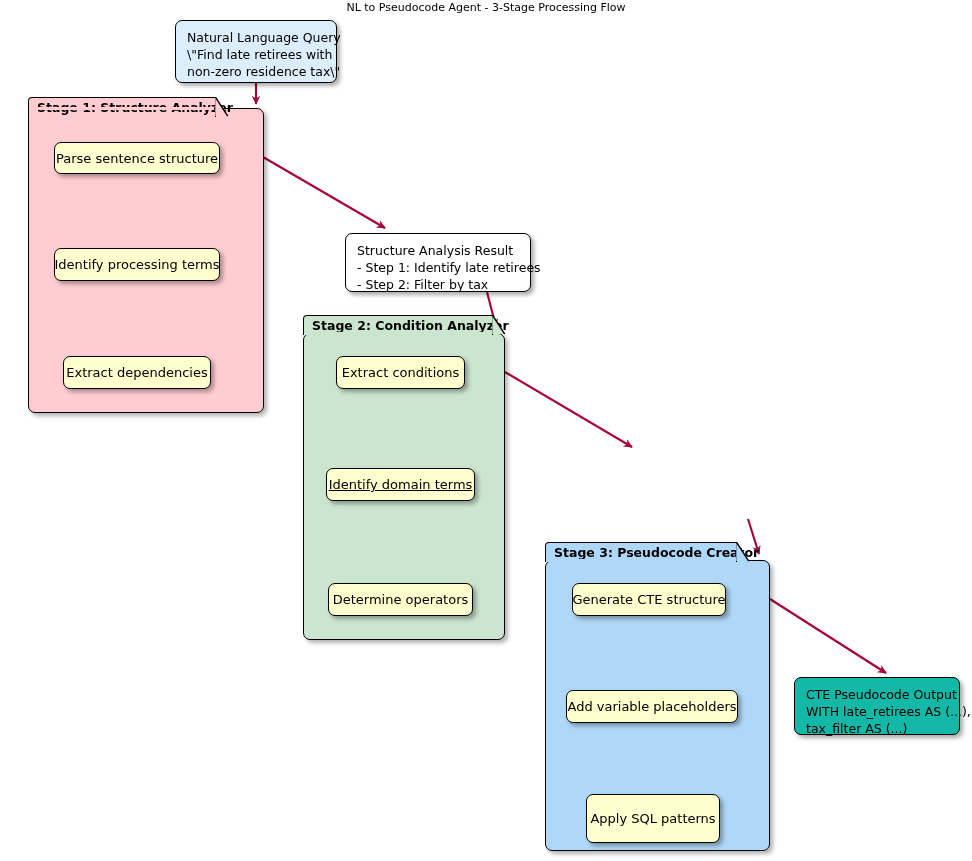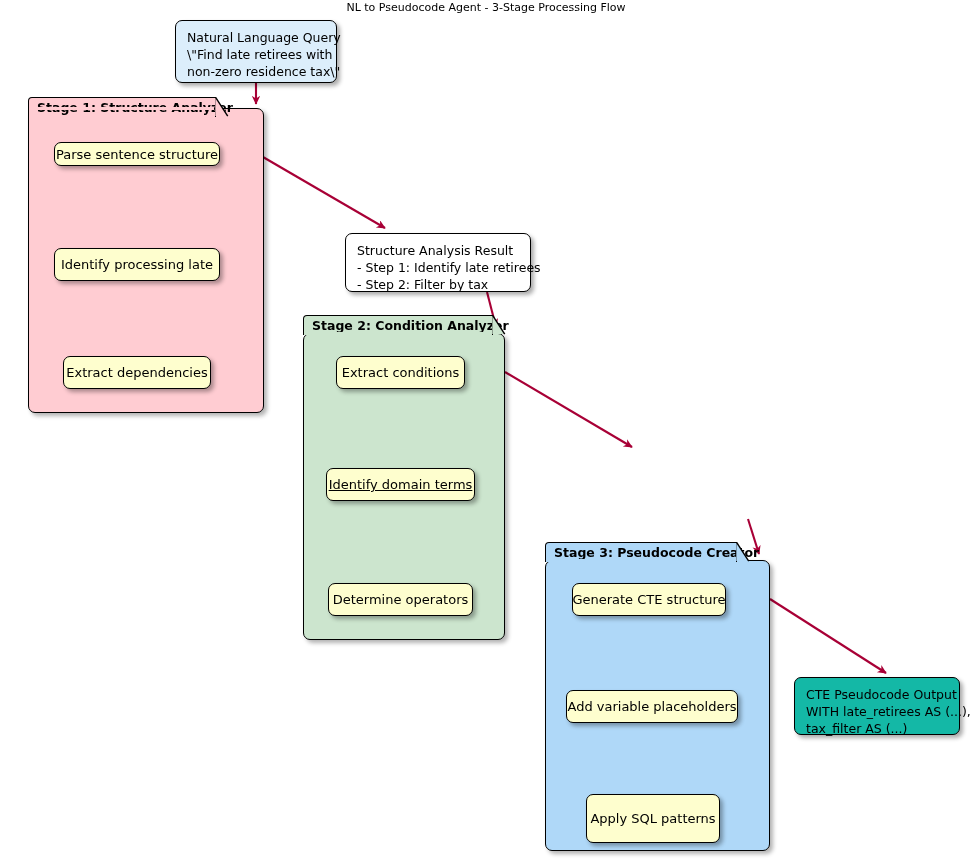--- a/index.html
+++ b/index.html
@@ -203,25 +203,25 @@
     <div class="partition-body pink" style="left:28px; top:108px; width:236px; height:305px;"></div>
     <div class="partition-tab pink" style="left:28px; top:97px; width:188px;">
       <span>Stage 1: Structure Analyzer</span>
     </div>
     <svg class="partition-tab-corner" style="left:215px; top:97px;" width="14" height="21" viewBox="0 0 14 21">
       <path d="M0,0 L13,20 L0,20 Z" fill="#FFCCD2" stroke="none"></path>
       <path d="M0,0 L13,20" stroke="#000000" stroke-width="1.5" fill="none"></path>
     </svg>
     <div class="tab-join pink" style="left:30px; top:107px; width:184px;"></div>
 
-    <div class="activity" style="left:54px; top:142px; width:166px; height:24px;">
+    <div class="activity" style="left:54px; top:142px; width:166px; height:32px;">
       <span>Parse sentence structure</span>
     </div>
     <div class="activity" style="left:54px; top:248px; width:166px; height:33px;">
-      <span>Identify processing late</span>
+      <span>Identify processing terms</span>
     </div>
     <div class="activity" style="left:63px; top:356px; width:148px; height:33px;">
       <span>Extract dependencies</span>
     </div>
   </div>
 
   <div class="note white" style="left:345px; top:233px; width:186px; height:59px;">Structure Analysis Result
 - Step 1: Identify late retirees
 - Step 2: Filter by tax</div>
 

